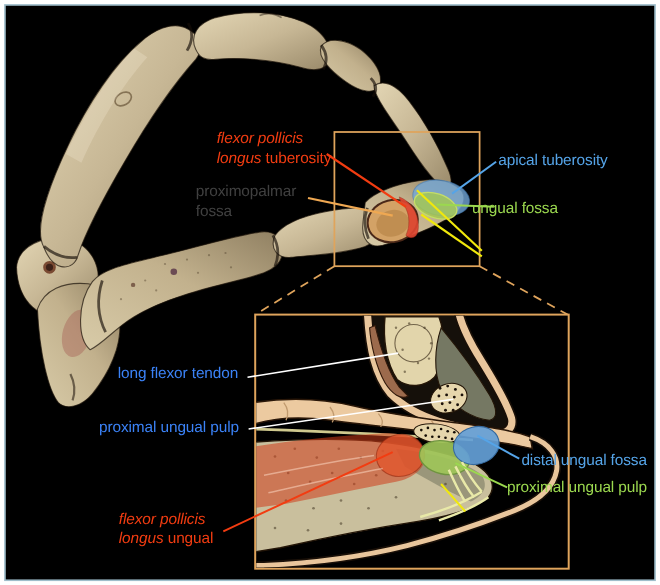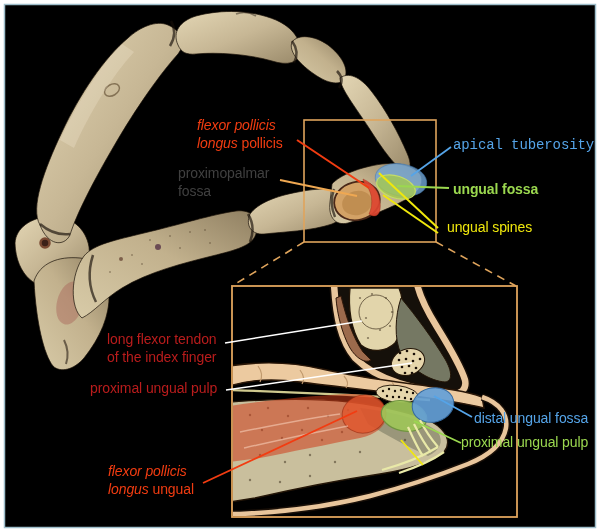--- a/index.html
+++ b/index.html
@@ -7,21 +7,21 @@
        font-family:"Liberation Sans",sans-serif;}
   .fig svg{position:absolute;left:0;top:0;}
   .lbl{position:absolute;z-index:5;font-size:14px;line-height:18px;letter-spacing:-0.1px;
        white-space:nowrap;font-weight:400;}
   .lbl .it{font-style:italic;}
   .c-red{color:#f23c11;}
   .c-orange{color:#404040;}
   .c-blue{color:#55a4e8;}
   .c-green{color:#9bd84f;}
   .c-yellow{color:#f0e80c;}
-  .c-white{color:#b91c1c;}
+  .c-white{color:#3b82f6;}
 </style>
 </head>
 <body>
 
 <div class="fig">
 
 <svg width="600" height="532" viewBox="0 0 600 532">
   <defs>
     <linearGradient id="gbone" x1="0" y1="0" x2="1" y2="1">
       <stop offset="0" stop-color="#e3d6b4"></stop>
@@ -223,43 +223,39 @@
     <line x1="226" y1="390" x2="412" y2="363" stroke="#ffffff" stroke-width="1.5"></line>
     <line x1="203" y1="483" x2="357" y2="411" stroke="#f23c11" stroke-width="1.8"></line>
     <line x1="472" y1="417" x2="434" y2="396" stroke="#55a4e8" stroke-width="1.8"></line>
     <line x1="461" y1="443" x2="414" y2="421" stroke="#9bd84f" stroke-width="1.8"></line>
     <line x1="423" y1="465" x2="401" y2="440" stroke="#f0e80c" stroke-width="1.8"></line>
   </g>
 </svg>
 
 <div class="lbl c-red" style="left:197px;top:116px;">
   <span class="it">flexor pollicis</span><br>
-  <span class="it">longus</span><span> pollicis</span>
+  <span class="it">longus</span><span> tuberosity</span>
 </div>
 
 <div class="lbl c-orange" style="left:178px;top:164px;">
   <span>proximopalmar</span><br>
   <span>fossa</span>
 </div>
 
-<div class="lbl c-blue" style="left:453px;top:136px;font-family:Liberation Mono, monospace;">
+<div class="lbl c-blue" style="left:453px;top:136px;">
   <span>apical tuberosity</span>
 </div>
 
-<div class="lbl c-green" style="left:453px;top:180px;font-weight:bold;">
+<div class="lbl c-green" style="left:429px;top:180px;">
   <span>ungual fossa</span>
 </div>
 
-<div class="lbl c-yellow" style="left:447px;top:218px;">
-  <span>ungual spines</span>
-</div>
 
 <div class="lbl c-white" style="left:107px;top:330px;">
   <span>long flexor tendon</span><br>
-  <span>of the index finger</span>
 </div>
 
 <div class="lbl c-white" style="left:90px;top:379px;">
   <span>proximal ungual pulp</span><br>
 </div>
 
 <div class="lbl c-red" style="left:108px;top:462px;">
   <span class="it">flexor pollicis</span><br>
   <span class="it">longus</span><span> ungual</span>
 </div>

